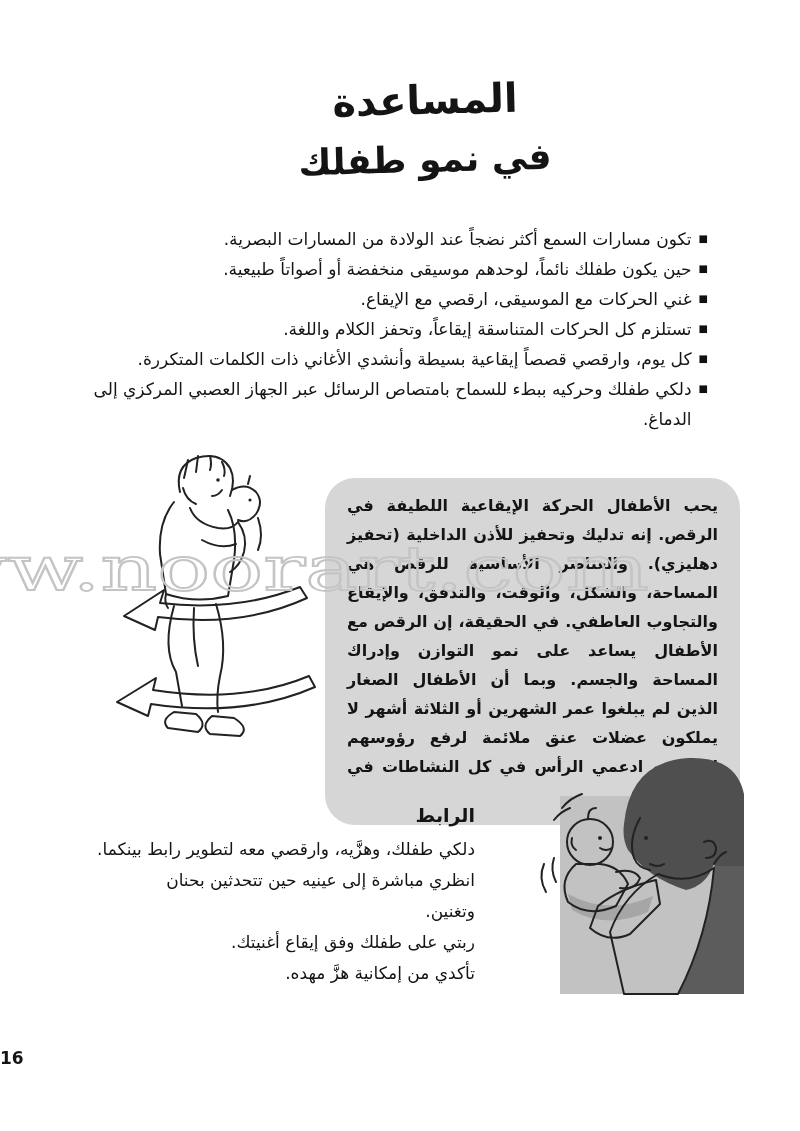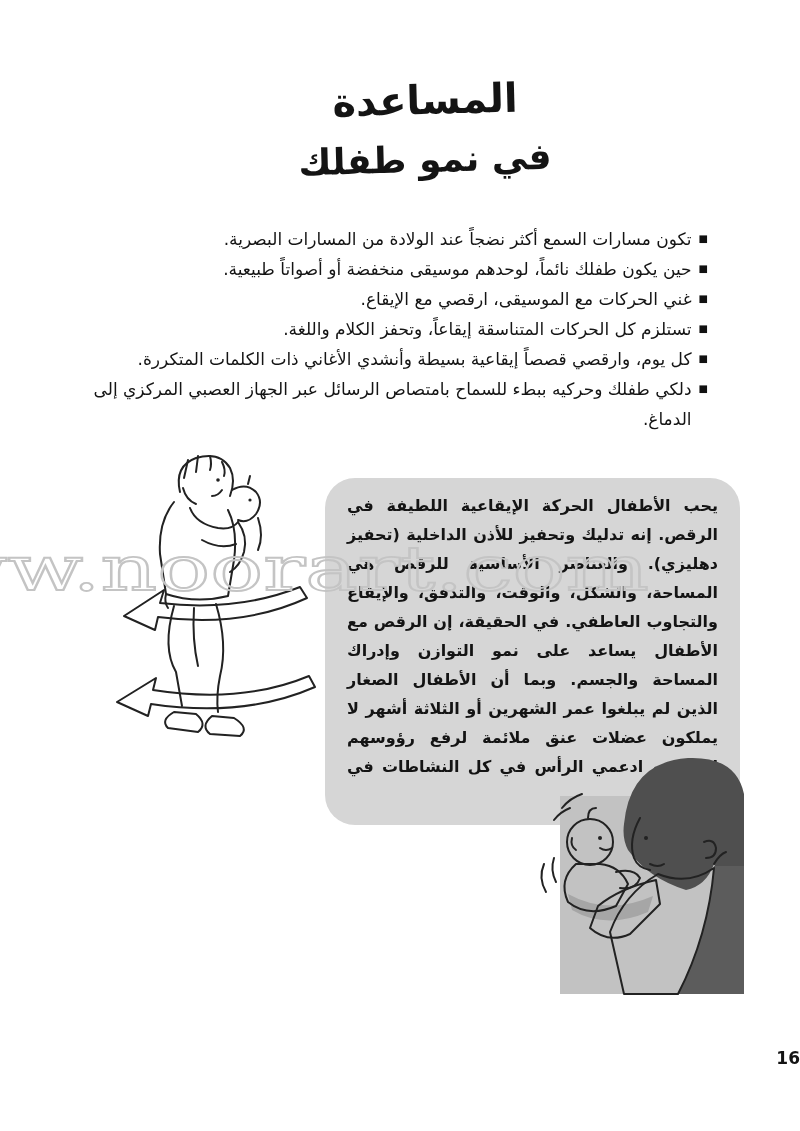--- a/index.html
+++ b/index.html
@@ -66,21 +66,21 @@
   }
   .bond-heading{
     font-size:19px;font-weight:bold;line-height:30px;margin:0 0 4px 0;
   }
   .bond-line{
     font-size:17px;line-height:31px;
   }
   
   .page-number{
     position:absolute;top:1048px;left:0;width:100%;
-    text-align:right;font-size:17px;font-weight:bold;
+    text-align:left;font-size:17px;font-weight:bold;
   }
   svg .ink{stroke:#222;stroke-width:2;fill:none;stroke-linecap:round;stroke-linejoin:round;}
 </style>
 </head>
 <body>
 
 <div class="page">
 
   <div class="title-block">
     <div class="title-line1">المساعدة</div>
@@ -153,20 +153,28 @@
   <div class="tip-box">
     <div class="tip-box-text">يحب الأطفال الحركة الإيقاعية اللطيفة في الرقص. إنه تدليك وتحفيز للأذن الداخلية (تحفيز دهليزي). والعناصر الأساسية للرقص هي المساحة، والشكل، والوقت، والتدفق، والإيقاع والتجاوب العاطفي. في الحقيقة، إن الرقص مع الأطفال يساعد على نمو التوازن وإدراك المساحة والجسم. وبما أن الأطفال الصغار الذين لم يبلغوا عمر الشهرين أو الثلاثة أشهر لا يملكون عضلات عنق ملائمة لرفع رؤوسهم لوحدهم، ادعمي الرأس في كل النشاطات في هذا العمر.</div>
   </div>
 
   <div class="watermark">
     <svg width="800" height="72" viewBox="0 0 800 72" xmlns="http://www.w3.org/2000/svg">
       <text x="400" y="54" text-anchor="middle" textLength="792" lengthAdjust="spacingAndGlyphs" font-family="DejaVu Serif, serif" font-size="62" fill="none" stroke="#c4c4c4" stroke-width="1.8">www.noorart.com</text>
     </svg>
   </div>
 
+  <div class="bond-section">
+    <div class="bond-heading">الرابط</div>
+    <div class="bond-line">دلكي طفلك، وهزَّيه، وارقصي معه لتطوير رابط بينكما.</div>
+    <div class="bond-line">انظري مباشرة إلى عينيه حين تتحدثين بحنان</div>
+    <div class="bond-line">وتغنين.</div>
+    <div class="bond-line">ربتي على طفلك وفق إيقاع أغنيتك.</div>
+    <div class="bond-line">تأكدي من إمكانية هزَّ مهده.</div>
+  </div>
 
   <div class="mother-baby-illustration">
     <svg width="230" height="258" viewBox="0 0 230 258" xmlns="http://www.w3.org/2000/svg">
 
       <rect x="32" y="50" width="173" height="198" fill="#c2c2c2"></rect>
 
       <path d="M40,148 Q80,170 125,150 L120,166 Q78,184 44,164 Z" fill="#a6a6a6"></path>
 
       <path d="M96,78 Q102,16 160,12 Q208,10 216,48 L216,150 Q196,140 186,118 Q178,140 158,144 Q120,132 100,104 Q94,92 96,78 Z" fill="#4f4f4f"></path>
 

